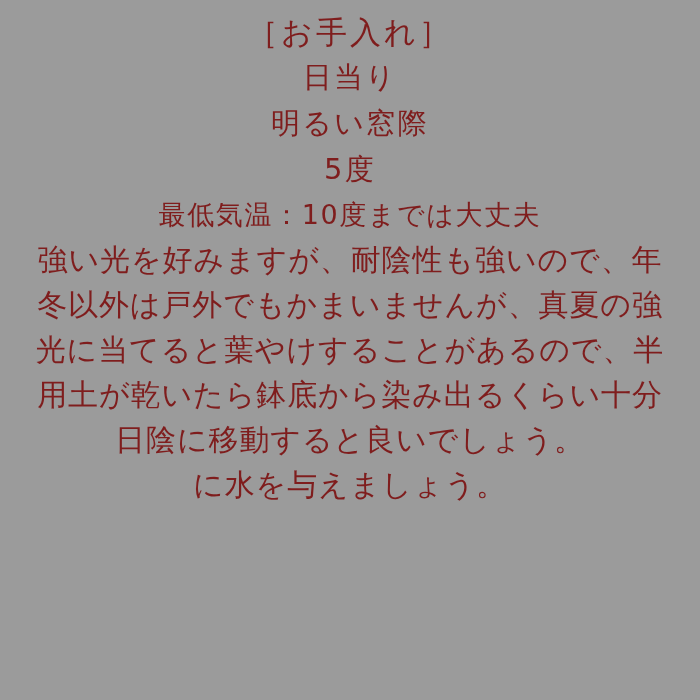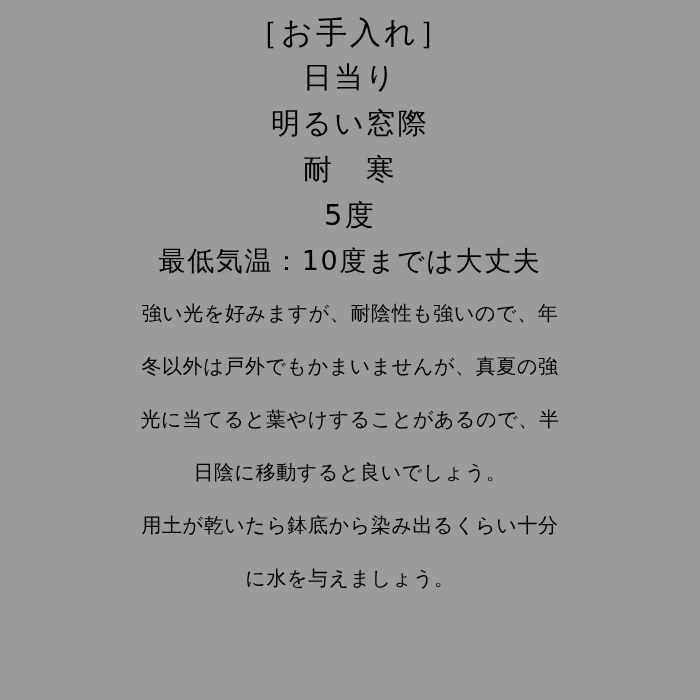--- a/index.html
+++ b/index.html
@@ -20,21 +20,21 @@
     padding: 8px 6px 0 6px;
     display: flex;
     flex-direction: column;
     align-items: center;
     color: #ffffff;
   }
   .line {
     display: block;
     width: 100%;
     text-align: center;
-    color: #000000;
+    color: #7f1d1d;
     letter-spacing: 0.06em;
     white-space: nowrap;
   }
   
   .l-title {
     font-size: 31px;
     line-height: 44px;
     letter-spacing: 0.10em;
   }
   .l-big {
@@ -42,47 +42,45 @@
     line-height: 46px;
     letter-spacing: 0.08em;
   }
   .l-med {
     font-size: 27px;
     line-height: 45px;
     letter-spacing: 0.06em;
   }
   
   .l-body {
-    font-size: 20px;
+    font-size: 30px;
     line-height: 45px;
     letter-spacing: 0.03em;
-    margin-top: 8px;
   }
   .spacer-top { height: 2px; }
 </style>
 </head>
 <body style="background: rgb(155, 155, 155);">
 
 <div class="page" style="color: rgb(255, 255, 255);">
 
   <div class="spacer-top"></div>
 
   <div class="line l-title">［お手入れ］</div>
 
   <div class="line l-big">日当り</div>
   <div class="line l-big">明るい窓際</div>
 
-  <div class="line l-big">耐　寒</div>
   <div class="line l-big">5度</div>
 
 
   <div class="line l-med">最低気温：10度までは大丈夫</div>
 
   <div class="line l-body">強い光を好みますが、耐陰性も強いので、年</div>
 
   <div class="line l-body">冬以外は戸外でもかまいませんが、真夏の強</div>
   <div class="line l-body">光に当てると葉やけすることがあるので、半</div>
+  <div class="line l-body">用土が乾いたら鉢底から染み出るくらい十分</div>
+
   <div class="line l-body">日陰に移動すると良いでしょう。</div>
-
-  <div class="line l-body">用土が乾いたら鉢底から染み出るくらい十分</div>
   <div class="line l-body">に水を与えましょう。</div>
 
 </div>
 
 </body></html>

